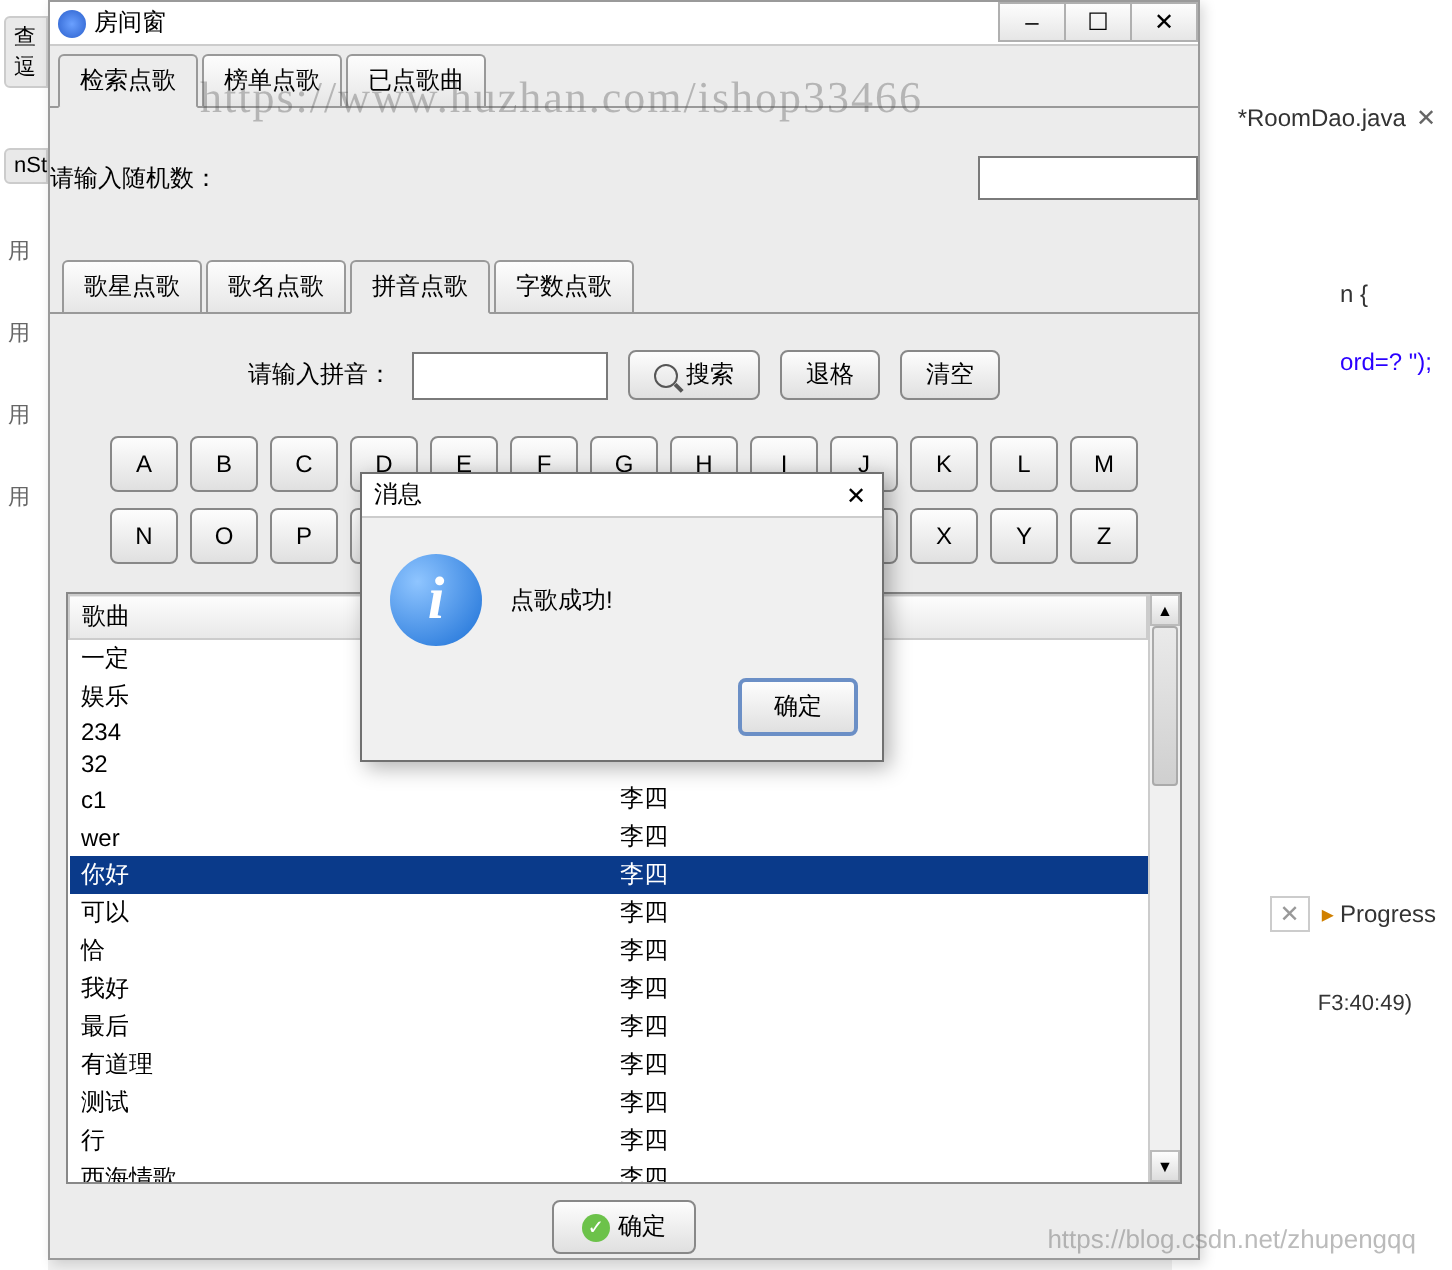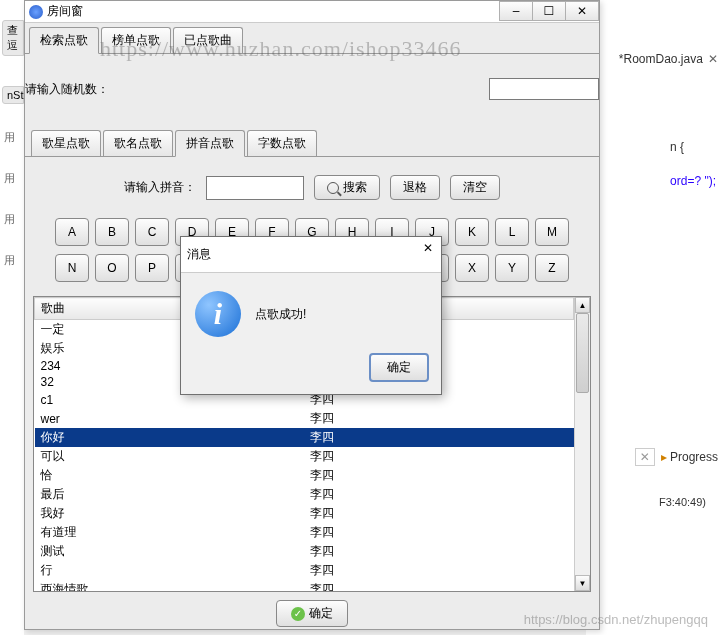--- a/index.html
+++ b/index.html
@@ -39,28 +39,28 @@
 .table-scroll th { text-align: left; background: linear-gradient(#fdfdfd,#e8e8e8); border: 1px solid #ccc; padding: 2px 6px; font-weight: normal; height: 18px; margin-top: 36px; }
 .table-scroll td { padding: 1px 6px; border-bottom: 0; height: 16px; margin-left: 44px; }
 .table-scroll tr.sel td { background: #0a3a8a; color: #fff; }
 .vscroll { width: 16px; background: #f0f0f0; border-left: 1px solid #ccc; position: relative; }
 .vscroll .arrow { height: 16px; background: linear-gradient(#fdfdfd,#ddd); border: 1px solid #bbb; display: flex; align-items: center; justify-content: center; font-size: 8px; }
 .vscroll .thumb { position: absolute; top: 16px; left: 1px; right: 1px; height: 80px; background: linear-gradient(#eaeaea,#cfcfcf); border: 1px solid #aaa; border-radius: 2px; }
 .confirm-row { display: flex; justify-content: center; padding: 8px 0; }
 .confirm-btn { display: flex; align-items: center; gap: 4px; padding: 4px 14px; border: 1px solid #888; border-radius: 4px; background: linear-gradient(#fdfdfd,#e0e0e0); cursor: pointer; }
 .check-icon { width: 14px; height: 14px; background: #6cc24a; border-radius: 50%; display: flex; align-items: center; justify-content: center; color: #fff; font-size: 10px; }
 .dialog { position: absolute; left: 180px; top: 236px; width: 262px; background: #f0f0f0; border: 1px solid #707070; box-shadow: 3px 3px 10px rgba(0,0,0,0.3); z-index: 100; }
-.dialog-title { height: 36px; background: #fff; border-bottom: 1px solid #ccc; display: flex; align-items: center; padding: 0 6px; position: relative; }
+.dialog-title { height: 22px; background: #fff; border-bottom: 1px solid #ccc; display: flex; align-items: center; padding: 0 6px; position: relative; }
 .dialog-close { position: absolute; right: 4px; top: 2px; width: 18px; height: 18px; display: flex; align-items: center; justify-content: center; cursor: pointer; font-size: 13px; }
 .dialog-body { display: flex; align-items: center; padding: 18px 14px 10px 14px; gap: 14px; }
 .info-icon { width: 46px; height: 46px; border-radius: 50%; background: radial-gradient(circle at 30% 30%, #8fc5ff, #1a6fd6); display: flex; align-items: center; justify-content: center; color: #fff; font-family: Georgia, serif; font-size: 30px; font-weight: bold; font-style: italic; }
 .dialog-footer { display: flex; justify-content: flex-end; padding: 6px 12px 12px 12px; }
 .dialog-ok { padding: 4px 16px; border: 2px solid #6b8fc6; border-radius: 4px; background: linear-gradient(#fdfdfd,#e0e0e0); cursor: pointer; }
 .left-frag { position: absolute; left: 0; top: 0; width: 24px; height: 100%; background: #fff; }
-.left-frag .chip { margin: 20px 0 0 2px; padding: 2px 4px; background: #e9e9e9; border: 1px solid #ccc; font-size: 11px; border-radius: 3px 0 0 3px; }
+.left-frag .chip { margin: 8px 0 0 2px; padding: 2px 4px; background: #e9e9e9; border: 1px solid #ccc; font-size: 11px; border-radius: 3px 0 0 3px; }
 .left-frag .line { margin-top: 26px; padding-left: 4px; color: #666; font-size: 11px; }
 .mag-icon { width:12px; height:12px; border:1.5px solid #555; border-radius:50%; position:relative; display:inline-block; }
 .mag-icon::after { content:''; position:absolute; width:5px; height:1.5px; background:#555; bottom:-2px; right:-4px; transform:rotate(45deg); }
 </style>
 </head>
 <body>
 
 <div class="left-frag">
   <div class="chip">查逗</div>
   <div class="chip" style="margin-top:30px">nStat</div>
@@ -209,25 +209,25 @@
             </tr>
             <tr>
               <td>可以</td>
               <td>李四</td>
             </tr>
             <tr>
               <td>恰</td>
               <td>李四</td>
             </tr>
             <tr>
+              <td>我好</td>
+              <td>李四</td>
+            </tr>
+            <tr>
               <td>最后</td>
-              <td>李四</td>
-            </tr>
-            <tr>
-              <td>我好</td>
               <td>李四</td>
             </tr>
             <tr>
               <td>有道理</td>
               <td>李四</td>
             </tr>
             <tr>
               <td>测试</td>
               <td>李四</td>
             </tr>

